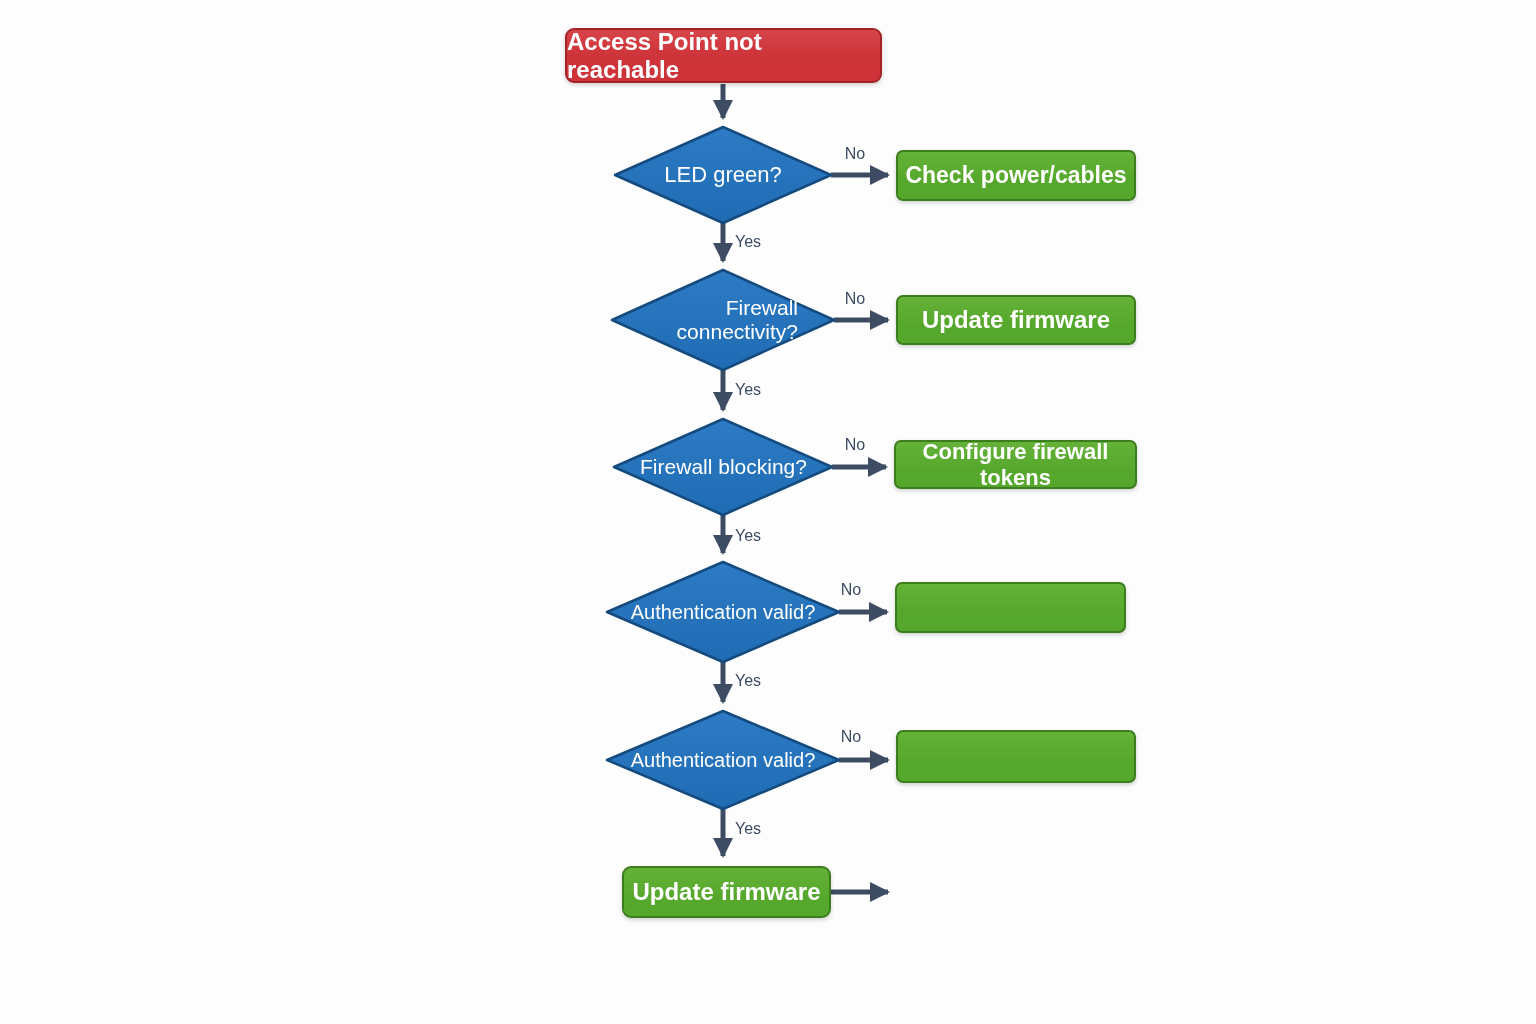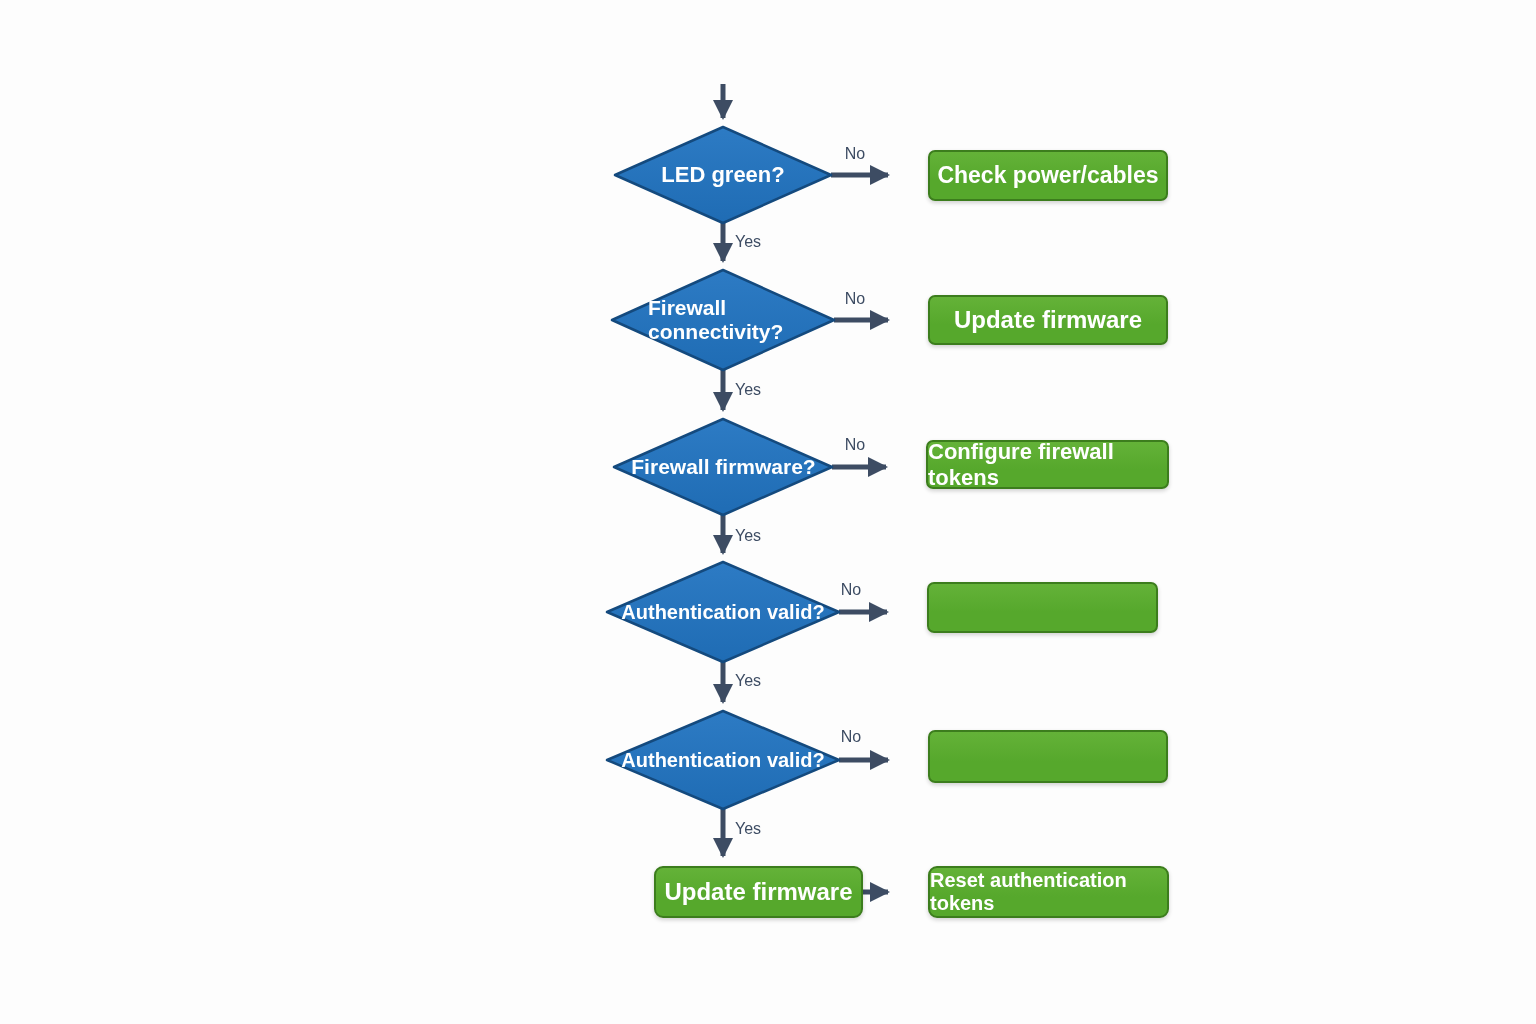--- a/index.html
+++ b/index.html
@@ -10,40 +10,40 @@
   #canvas{
     position:relative;
     width:1536px;height:1024px;
     background:#fdfdfd;
     overflow:hidden;
   }
   #wires{position:absolute;left:0;top:0;width:1536px;height:1024px;}
 
   .node-label{
     position:absolute;display:flex;align-items:center;justify-content:center;
-    text-align:left;color:var(--node-text,#fff);font-weight:bold;line-height:1.15;
+    text-align:right;color:var(--node-text,#fff);font-weight:normal;line-height:1.15;
   }
   .start-box{
     position:absolute;left:565px;top:28px;width:317px;height:55px;
     background:linear-gradient(180deg,#d6444a 0%,var(--start-fill,#cd3338) 55%);
     border:2px solid var(--start-border,#a32427);
     border-radius:9px;box-sizing:border-box;
     display:flex;align-items:center;justify-content:center;
     color:#fff;font-weight:bold;font-size:24px;
     box-shadow:0 2px 4px rgba(0,0,0,.18);
   }
   .action-box{
     position:absolute;box-sizing:border-box;
     background:linear-gradient(180deg,#64b238 0%,var(--action-fill,#56a82c) 60%);
     border:2px solid var(--action-border,#3c7d1d);
     border-radius:7px;
     display:flex;align-items:center;justify-content:center;
     color:#fff;font-weight:bold;
     box-shadow:0 2px 4px rgba(0,0,0,.18);
-    margin-left:32px;
+    text-align:center;
   }
   #action-1{left:896px;top:150px;width:240px;height:51px;font-size:23px;}
   #action-2{left:896px;top:295px;width:240px;height:50px;font-size:24px;}
   #action-3{left:894px;top:440px;width:243px;height:49px;font-size:22px;}
   #action-4{left:895px;top:582px;width:231px;height:51px;font-size:22px;}
   #action-5{left:896px;top:730px;width:240px;height:53px;font-size:22px;}
   #final-1{left:622px;top:866px;width:209px;height:52px;font-size:24px;border-radius:9px;}
   #final-2{left:896px;top:866px;width:241px;height:52px;font-size:20px;border-radius:9px;}
 
   #decision-label-1{left:615px;top:127px;width:216px;height:96px;font-size:22px;}
@@ -101,35 +101,35 @@
 
     <g fill="url(#diamondGrad)" stroke="var(--decision-border,#144a7e)" stroke-width="2.5" stroke-linejoin="round">
       <polygon points="723,127 831,175 723,223 615,175"></polygon>
       <polygon points="723,270 834,320 723,370 612,320"></polygon>
       <polygon points="723,419 832,467 723,515 614,467"></polygon>
       <polygon points="723,562 839,612 723,662 607,612"></polygon>
       <polygon points="723,711 839,760 723,809 607,760"></polygon>
     </g>
   </svg>
 
+  <div class="start-box">Access Point not reachable</div>
 
   <div id="decision-label-1" class="node-label">LED green?</div>
   <div id="decision-label-2" class="node-label">Firewall connectivity?</div>
-  <div id="decision-label-3" class="node-label">Firewall firmware?</div>
+  <div id="decision-label-3" class="node-label">Firewall blocking?</div>
   <div id="decision-label-4" class="node-label">Authentication valid?</div>
   <div id="decision-label-5" class="node-label">Authentication valid?</div>
 
   <div id="action-1" class="action-box">Check power/cables</div>
   <div id="action-2" class="action-box">Update firmware</div>
   <div id="action-3" class="action-box">Configure firewall tokens</div>
   <div id="action-4" class="action-box"></div>
   <div id="action-5" class="action-box"></div>
 
   <div id="final-1" class="action-box">Update firmware</div>
-  <div id="final-2" class="action-box">Reset authentication tokens</div>
 
   <span id="no-1" class="edge-label edge-no">No</span>
   <span id="no-2" class="edge-label edge-no">No</span>
   <span id="no-3" class="edge-label edge-no">No</span>
   <span id="no-4" class="edge-label edge-no">No</span>
   <span id="no-5" class="edge-label edge-no">No</span>
   <span id="yes-1" class="edge-label">Yes</span>
   <span id="yes-2" class="edge-label">Yes</span>
   <span id="yes-3" class="edge-label">Yes</span>
   <span id="yes-4" class="edge-label">Yes</span>

